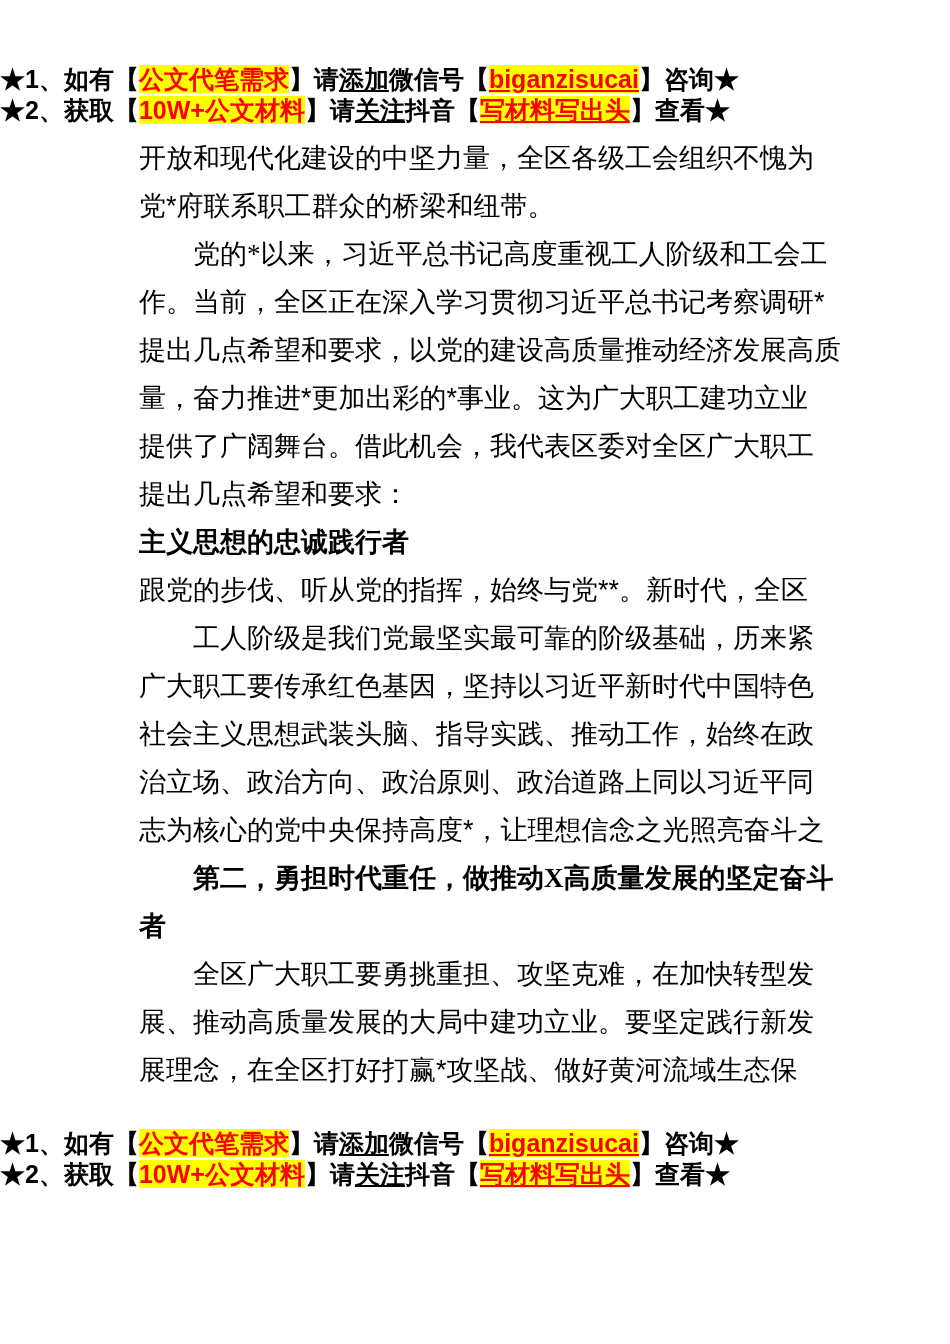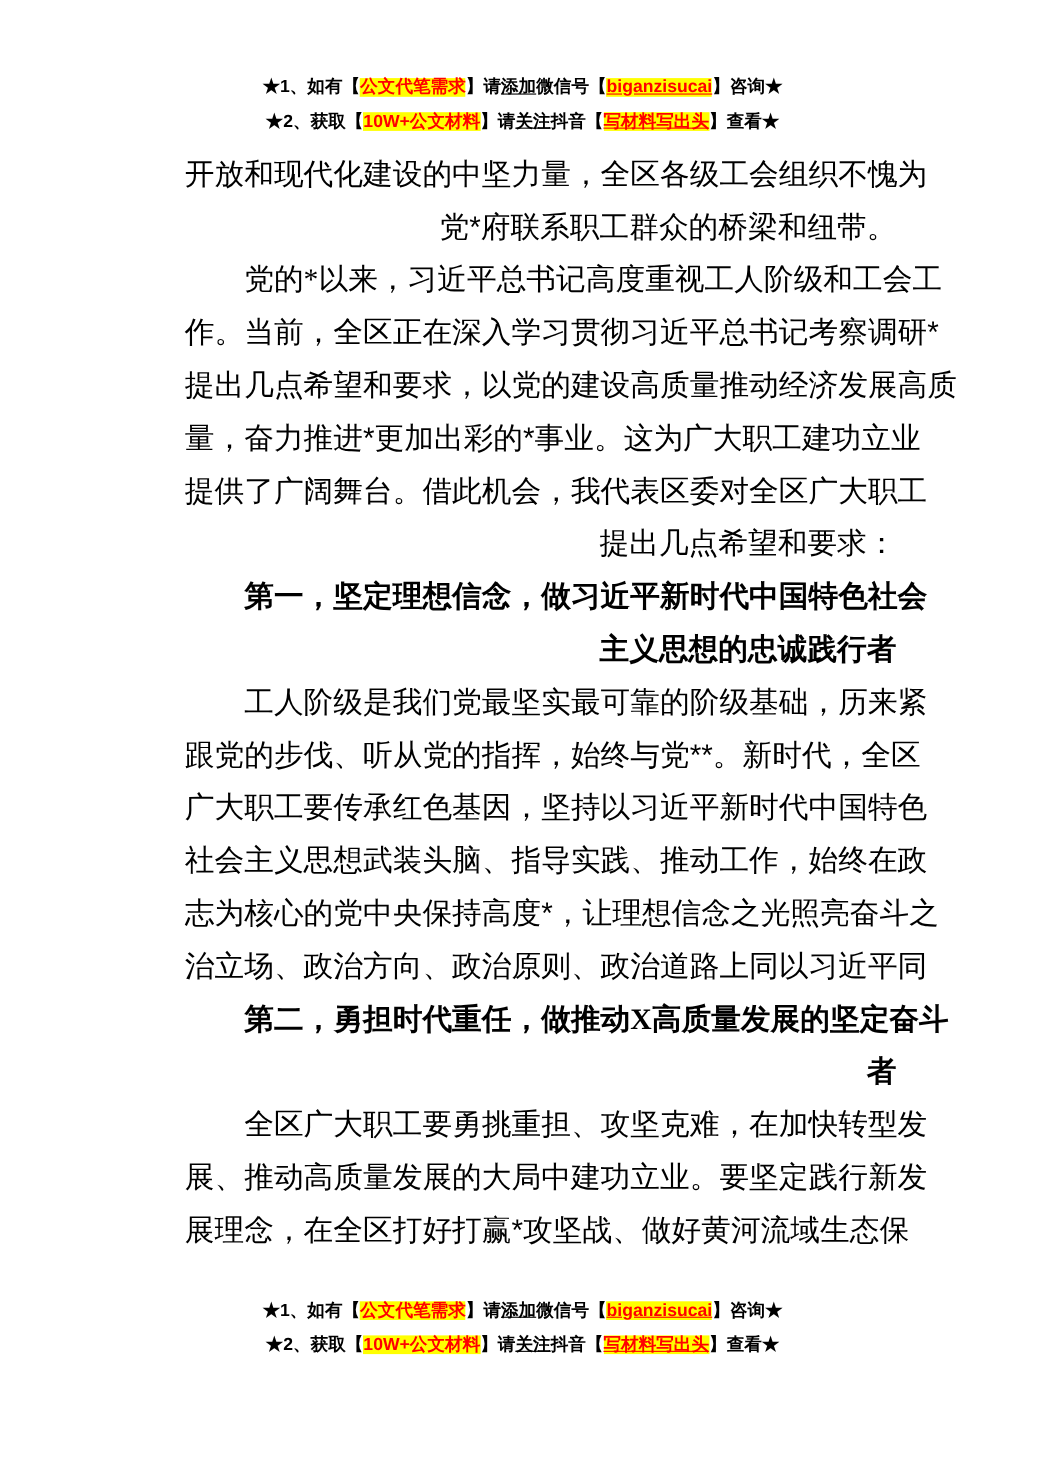--- a/index.html
+++ b/index.html
@@ -7,42 +7,41 @@
   .page {
     position: relative;
     width: 950px;
     height: 1344px;
     background: #ffffff;
     color: #000000;
     font-family: "Liberation Sans", sans-serif;
     overflow: hidden;
   }
   .banner {
-    text-align: center;
     font-weight: bold;
-    font-size: 16px;
+    font-size: 25px;
     line-height: 31px;
     color: #000000;
     white-space: nowrap;
   }
   .banner-top { padding-top: 64px; }
   .banner-bottom { margin-top: 34px; }
   .banner .hl {
     background: #ffff00;
     color: #ff0000;
   }
   .banner .u { text-decoration: underline; }
   .doc {
     margin: 8px 0 0 139px;
     width: 676px;
     font-size: 27px;
     line-height: 48px;
     color: #000000;
   }
-  .para { text-align: right; margin-left: 29px; }
+  .para { text-align: left; }
   .para .line { white-space: nowrap; }
   .para .indent { text-indent: 2em; font-family: Liberation Serif, serif; }
   .para.bold { font-weight: bold; }
 </style>
 </head>
 <body>
 
 <div class="page">
 
   <div class="banner banner-top">
@@ -60,31 +59,30 @@
     <div class="para">
       <div class="line indent">党的*以来，习近平总书记高度重视工人阶级和工会工</div>
       <div class="line">作。当前，全区正在深入学习贯彻习近平总书记考察调研*</div>
       <div class="line">提出几点希望和要求，以党的建设高质量推动经济发展高质</div>
       <div class="line">量，奋力推进*更加出彩的*事业。这为广大职工建功立业</div>
       <div class="line">提供了广阔舞台。借此机会，我代表区委对全区广大职工</div>
       <div class="line">提出几点希望和要求：</div>
     </div>
 
     <div class="para bold">
-      <div class="line indent">第一，坚定理想信念，做习近平新时代中国特色社会</div>
       <div class="line">主义思想的忠诚践行者</div>
     </div>
 
     <div class="para">
+      <div class="line">跟党的步伐、听从党的指挥，始终与党**。新时代，全区</div>
       <div class="line indent">工人阶级是我们党最坚实最可靠的阶级基础，历来紧</div>
-      <div class="line">跟党的步伐、听从党的指挥，始终与党**。新时代，全区</div>
       <div class="line">广大职工要传承红色基因，坚持以习近平新时代中国特色</div>
       <div class="line">社会主义思想武装头脑、指导实践、推动工作，始终在政</div>
+      <div class="line">治立场、政治方向、政治原则、政治道路上同以习近平同</div>
       <div class="line">志为核心的党中央保持高度*，让理想信念之光照亮奋斗之</div>
-      <div class="line">治立场、政治方向、政治原则、政治道路上同以习近平同</div>
     </div>
 
     <div class="para bold">
       <div class="line indent">第二，勇担时代重任，做推动X高质量发展的坚定奋斗</div>
       <div class="line">者</div>
     </div>
 
     <div class="para">
       <div class="line indent">全区广大职工要勇挑重担、攻坚克难，在加快转型发</div>
       <div class="line">展、推动高质量发展的大局中建功立业。要坚定践行新发</div>

